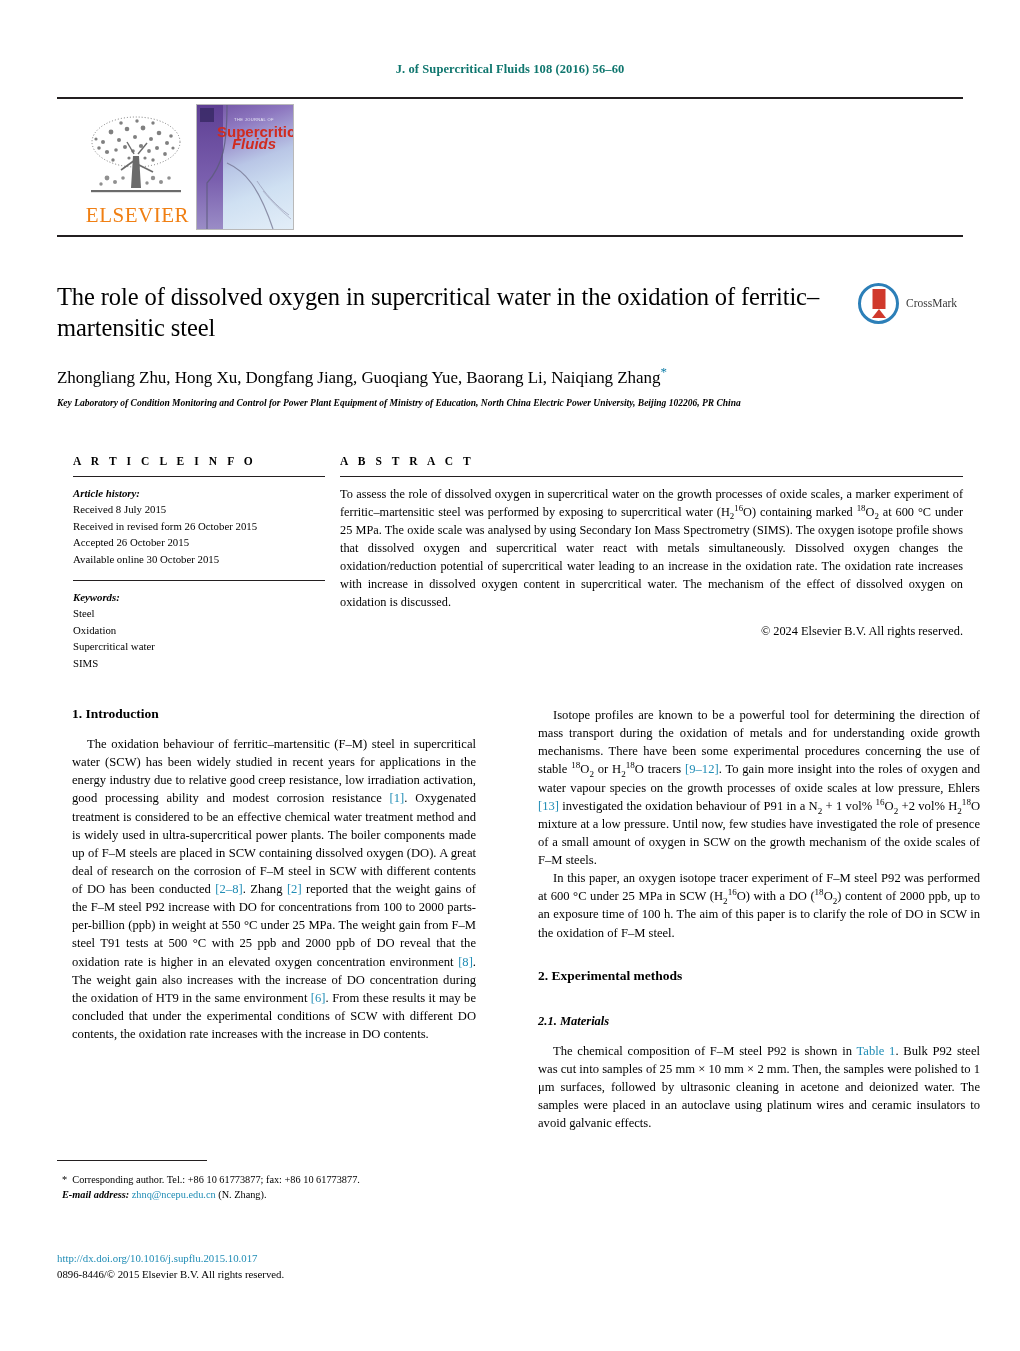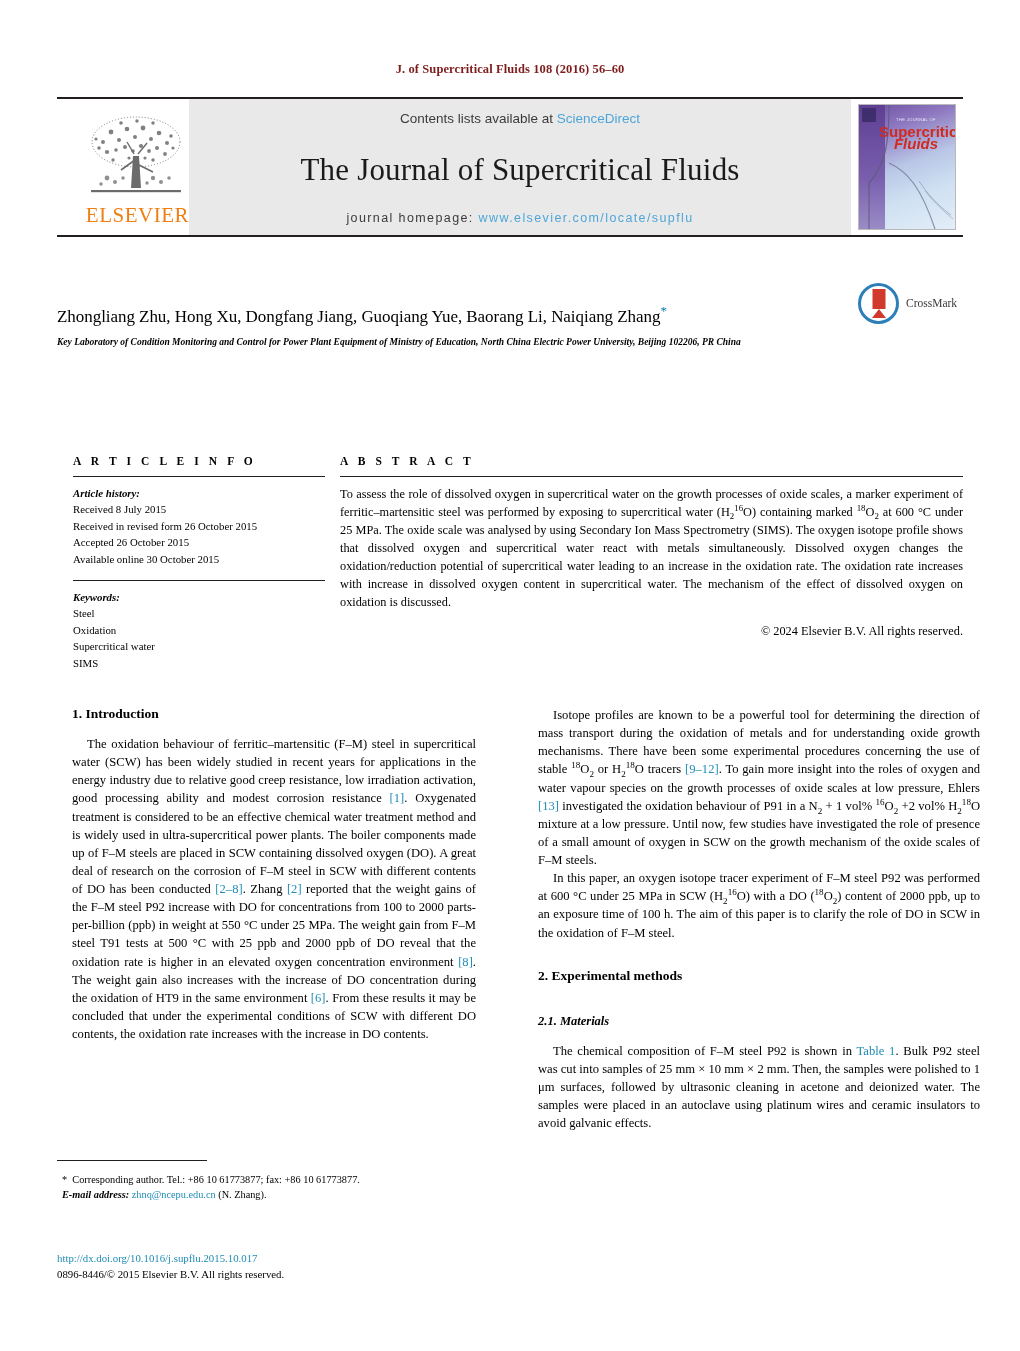--- a/index.html
+++ b/index.html
@@ -21,21 +21,21 @@
 
   
   .running-head {
     position: absolute;
     top: 62px;
     left: 0;
     width: 1020px;
     text-align: center;
     font-size: 12.5px;
     font-weight: bold;
-    color: #7f1d1d;
+    color: #0f766e;
     letter-spacing: .1px;
   }
 
   
   .masthead {
     position: absolute;
     top: 97px;
     left: 57px;
     width: 906px;
     border-top: 2.5px solid #231f20;
@@ -339,29 +339,20 @@
                 <circle cx="86" cy="66" r="1.8"></circle>
               <circle cx="18" cy="72" r="1.7"></circle>
                 <circle cx="64" cy="71" r="1.7"></circle>
             </g>
             <rect x="8" y="78" width="90" height="2.2"></rect>
           </g>
         </svg>
         <div class="elsevier-word">ELSEVIER</div>
       </div>
 
-      <div class="masthead-center">
-        <div class="contents-line">
-          <span>Contents lists available at </span><span class="sd">ScienceDirect</span>
-        </div>
-        <div class="journal-name">The Journal of Supercritical Fluids</div>
-        <div class="homepage-line">
-          <span>journal homepage: </span><span class="url">www.elsevier.com/locate/supflu</span>
-        </div>
-      </div>
 
       <div class="cover-thumb">
         <div class="cover-img">
           <div class="cover-left-band"></div>
           <div class="cover-elsevier-mark"></div>
           <div class="cover-tt">THE JOURNAL OF</div>
           <div class="cover-t1">Supercritical</div>
           <div class="cover-t2">Fluids</div>
           <svg class="cover-curve" viewBox="0 0 96 124" preserveAspectRatio="none">
             <path d="M30 0 C30 40, 26 60, 10 78 L10 124" stroke="#5b5b7a" stroke-width="1.2" fill="none" opacity=".8"></path>
@@ -369,20 +360,21 @@
             <path d="M60 76 C68 88, 78 100, 92 110" stroke="#8b8ba6" stroke-width="1" fill="none" opacity=".6"></path>
             <path d="M66 86 C74 96, 84 106, 94 114" stroke="#8b8ba6" stroke-width="1" fill="none" opacity=".5"></path>
           </svg>
         </div>
       </div>
 
     </div>
   </div>
 
   <div class="title-block">
+    <h1 class="paper-title">The role of dissolved oxygen in supercritical water in the oxidation of ferritic–martensitic steel</h1>
     <div class="authors">
       <span>Zhongliang Zhu, Hong Xu, Dongfang Jiang, Guoqiang Yue, Baorang Li, Naiqiang Zhang</span><span class="star">*</span>
     </div>
     <div class="affiliation">Key Laboratory of Condition Monitoring and Control for Power Plant Equipment of Ministry of Education, North China Electric Power University, Beijing 102206, PR China</div>
   </div>
 
   <div class="crossmark">
     <div class="cm-badge">
       <div class="cm-bar"></div>
       <div class="cm-tri"></div>

